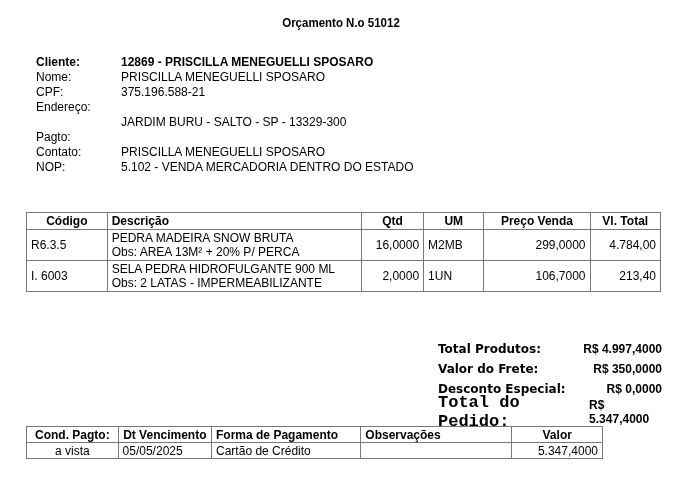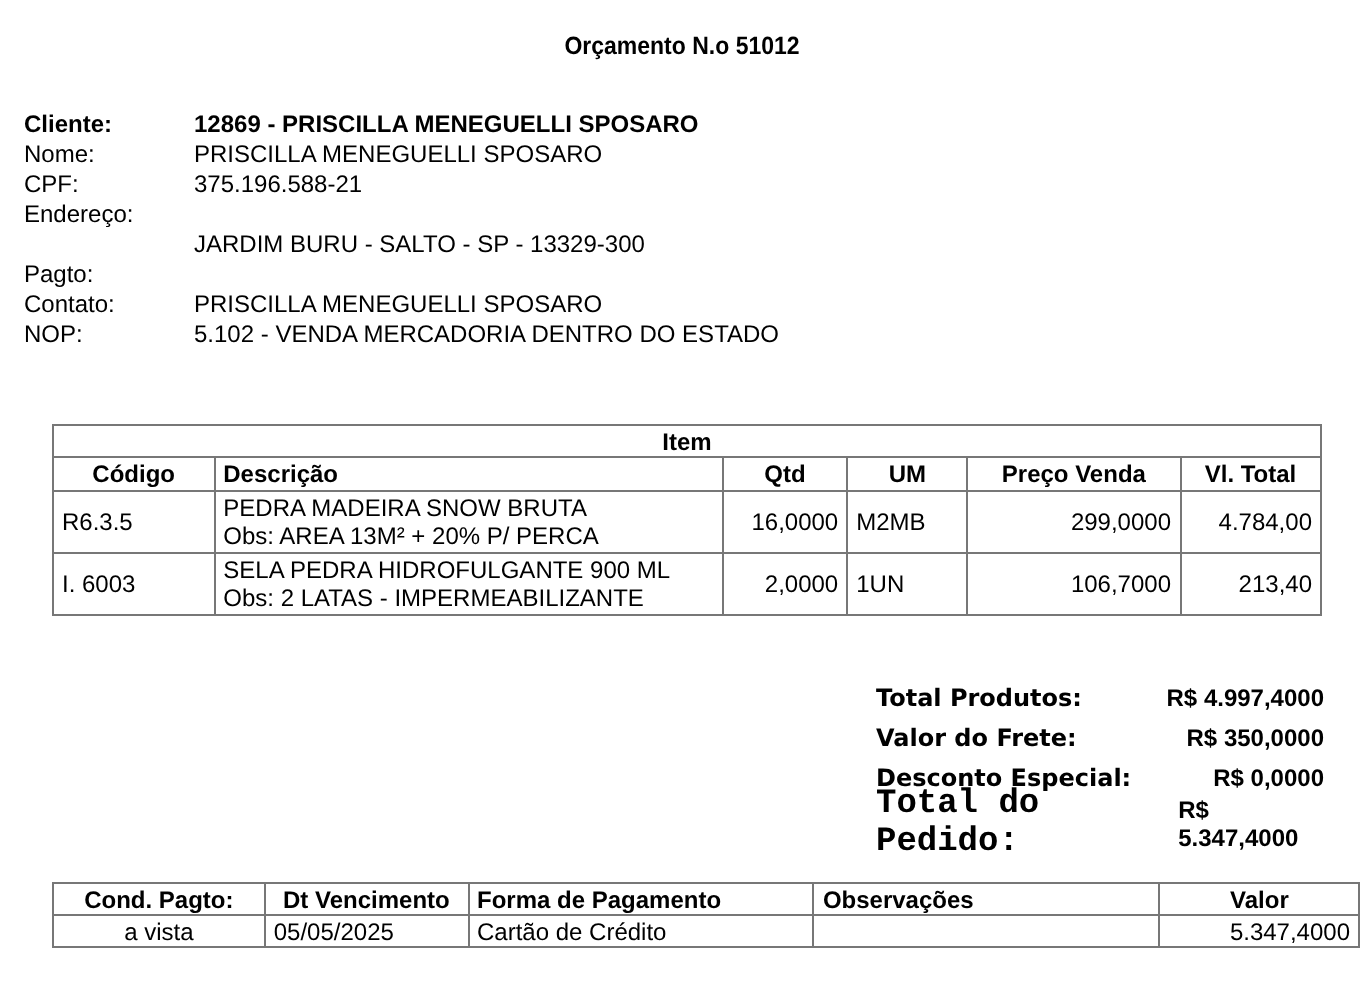--- a/index.html
+++ b/index.html
@@ -1,38 +1,38 @@
 <!DOCTYPE html>
 <html><head>
 <meta charset="utf-8">
 <style>
   html, body { margin: 0; padding: 0; background: #ffffff; }
   body { width: 682px; height: 498px; position: relative; overflow: hidden; color: #000; font-family: "Liberation Sans", sans-serif; }
   .title { position: absolute; top: 16px; left: 0; width: 682px; text-align: center; font-size: 12.5px; font-weight: bold; font-family: "Liberation Sans", sans-serif; transform: scaleX(0.92); }
-  .cust { position: absolute; left: 12px; top: 55px; font-size: 12px; line-height: 15px; }
+  .cust { position: absolute; left: 36px; top: 55px; font-size: 12px; line-height: 15px; }
   .cust .row { display: flex; height: 15px; }
   .cust .lbl { width: 85px; }
   .cust .val { white-space: nowrap; }
   .cust .row.bold { font-weight: bold; }
   table { border-collapse: collapse; font-family: "Liberation Sans", sans-serif; }
   .items { position: absolute; left: 26px; top: 212px; width: 635px; font-size: 12px; }
   .items td, .items th { border: 1.5px solid #777; padding: 0 4px; }
   .items th { font-weight: bold; height: 16px; }
   .items .item-hdr th { text-align: center; height: 15px; }
   .items td { height: 30px; line-height: 14px; vertical-align: middle; }
   .r { text-align: right; margin-left: 41px; }
   .c { text-align: center; }
   .l { text-align: left; }
   .totals { position: absolute; left: 438px; top: 339px; width: 224px; }
   .totals .t { display: flex; justify-content: space-between; height: 20px; align-items: center; }
   .totals .lbl-b { font-family: "DejaVu Sans", sans-serif; font-weight: bold; font-size: 12px; }
   .totals .lbl-n { font-family: "DejaVu Sans", sans-serif; font-size: 12px; font-weight: bold; }
   .totals .v { font-weight: bold; font-size: 12px; }
   .totals .big { font-family: Liberation Mono, monospace; font-weight: bold; font-size: 17px; }
-  .pay { position: absolute; left: 26px; top: 441px; width: 654px; font-size: 12px; }
+  .pay { position: absolute; left: 26px; top: 426px; width: 577px; font-size: 12px; }
   .pay td, .pay th { border: 1.5px solid #777; padding: 0 4px; height: 15px; }
   .pay th { font-weight: bold; }
 </style>
 </head>
 <body>
 
 <div class="title">Orçamento N.o 51012</div>
 
 <div class="cust">
   <div class="row bold">
@@ -62,23 +62,20 @@
     <span class="val">PRISCILLA MENEGUELLI SPOSARO</span>
   </div>
   <div class="row">
     <span class="lbl">NOP:</span>
     <span class="val">5.102 - VENDA MERCADORIA DENTRO DO ESTADO</span>
   </div>
 </div>
 
 <table class="items">
   <tbody>
-      <tr class="item-hdr">
-    <th colspan="6">Item</th>
-  </tr>
   <tr>
     <th class="c" style="width:70px">Código</th>
     <th class="l" style="width:240px">Descrição</th>
     <th class="c" style="width:52px">Qtd</th>
     <th class="c" style="width:50px">UM</th>
     <th class="c" style="width:95px">Preço Venda</th>
     <th class="c" style="width:60px">Vl. Total</th>
   </tr>
   <tr>
     <td>R6.3.5</td>

